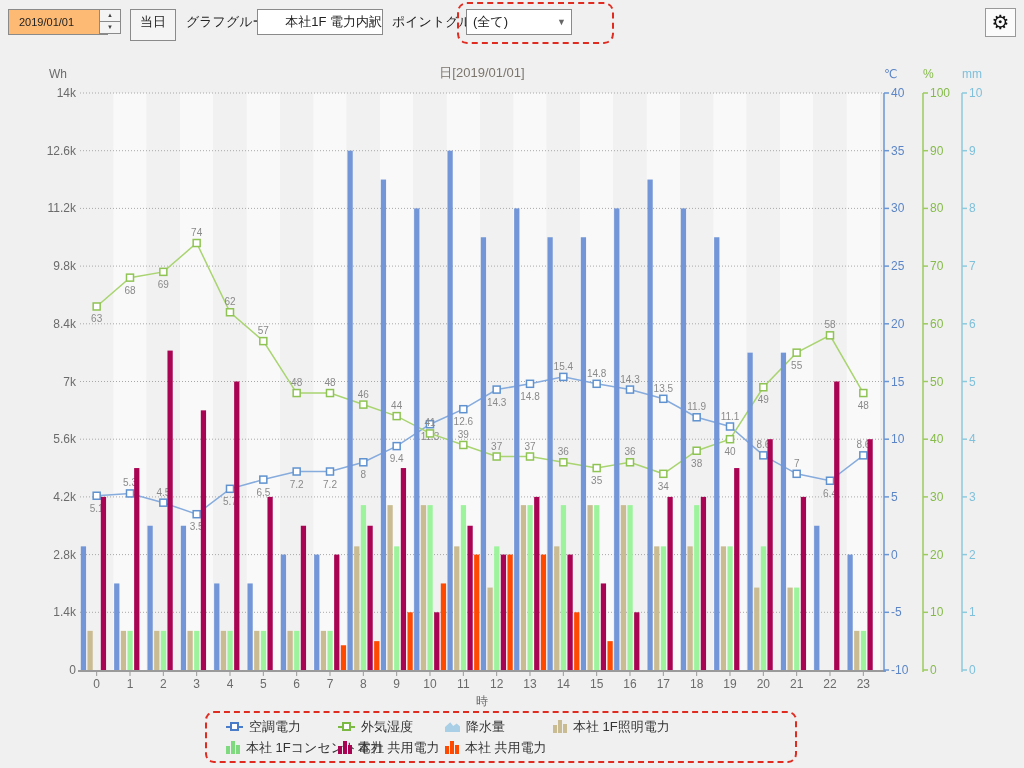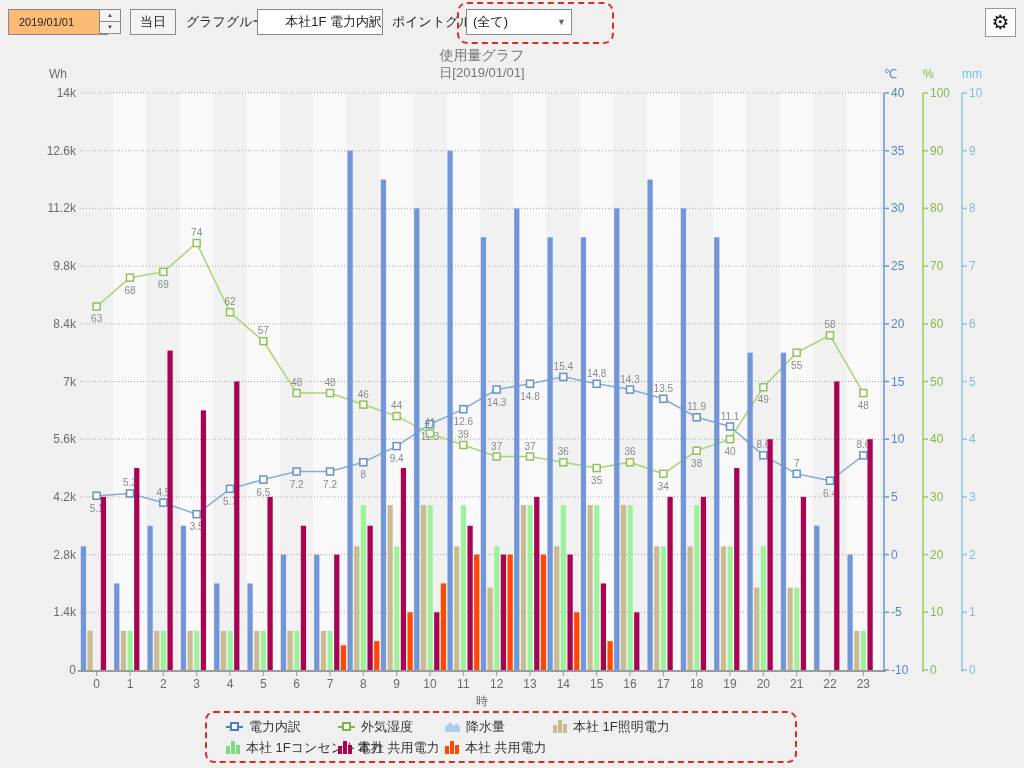--- a/index.html
+++ b/index.html
@@ -8,21 +8,21 @@
   #app{position:relative;width:1024px;height:768px;background:#f0f0f0;}
 
   
   #toolbar{position:absolute;left:0;top:0;width:1024px;height:46px;}
   .datebox{position:absolute;left:8px;top:9px;width:88px;height:24px;background:#fdba74;
            border:1px solid #8a8a8a;line-height:24px;padding-left:10px;font-size:11px;color:#222;}
   .spinner{position:absolute;left:99px;top:9px;width:22px;height:26px;}
   .spin{box-sizing:border-box;width:22px;height:13px;border:1px solid #8a8a8a;background:#f4f4f4;
         font-size:6px;color:#444;text-align:center;line-height:11px;cursor:default;}
   .spin.dn{margin-top:-1px;}
-  .btn-today{position:absolute;left:130px;top:9px;width:46px;height:26px;border:1px solid #8a8a8a;
+  .btn-today{position:absolute;left:130px;top:9px;width:46px;height:32px;border:1px solid #8a8a8a;
              background:#f4f4f4;font-size:13px;color:#222;text-align:center;line-height:24px;box-sizing:border-box;}
   .tlabel{position:absolute;top:9px;height:26px;line-height:26px;font-size:13px;color:#222;}
   .lb1{left:186px;} .lb2{left:392px;}
   .select{position:absolute;top:9px;height:26px;background:#fff;border:1px solid #8a8a8a;
           box-sizing:border-box;font-size:13px;color:#222;line-height:24px;padding-left:6px;}
   .sel1{left:257px;width:126px;text-align:right;} .sel2{left:466px;width:106px;}
   .caret{position:absolute;right:5px;top:0;font-size:9px;color:#666;line-height:24px;}
   .dash{position:absolute;border:2px dashed #e02b21;border-radius:10px;pointer-events:none;}
   .hl-select{left:457px;top:2px;width:153px;height:38px;}
   .gearbtn{position:absolute;left:985px;top:8px;width:31px;height:29px;border:1px solid #999;
@@ -439,30 +439,29 @@
     </div>
     <span class="tlabel lb2">ポイントグループ:</span>
     <div class="select sel2">
       <span>(全て)</span>
       <span class="caret">▼</span>
     </div>
     <div class="dash hl-select"></div>
     <div class="gearbtn"><span>⚙</span></div>
   </div>
 
-  <div class="ctitle">使用量グラフ</div>
   <div class="csub">日[2019/01/01]</div>
 
   <div id="legend">
       <div class="lg-item">
         <span class="ic-line">
           <span class="ln" style="background: rgb(74, 124, 201); position: absolute;"></span>
           <span class="sq" style="border-color: rgb(74, 124, 201); position: absolute;"></span>
         </span>
-        <span>電力内訳</span>
+        <span>空調電力</span>
       </div>
       <div class="lg-item">
         <span class="ic-line">
           <span class="ln" style="background: rgb(124, 185, 68); position: absolute;"></span>
           <span class="sq" style="border-color: rgb(124, 185, 68); position: absolute;"></span>
         </span>
         <span>外気湿度</span>
       </div>
       <div class="lg-item">
         <span class="ic-area" style="background: rgb(168, 207, 229);"></span>

